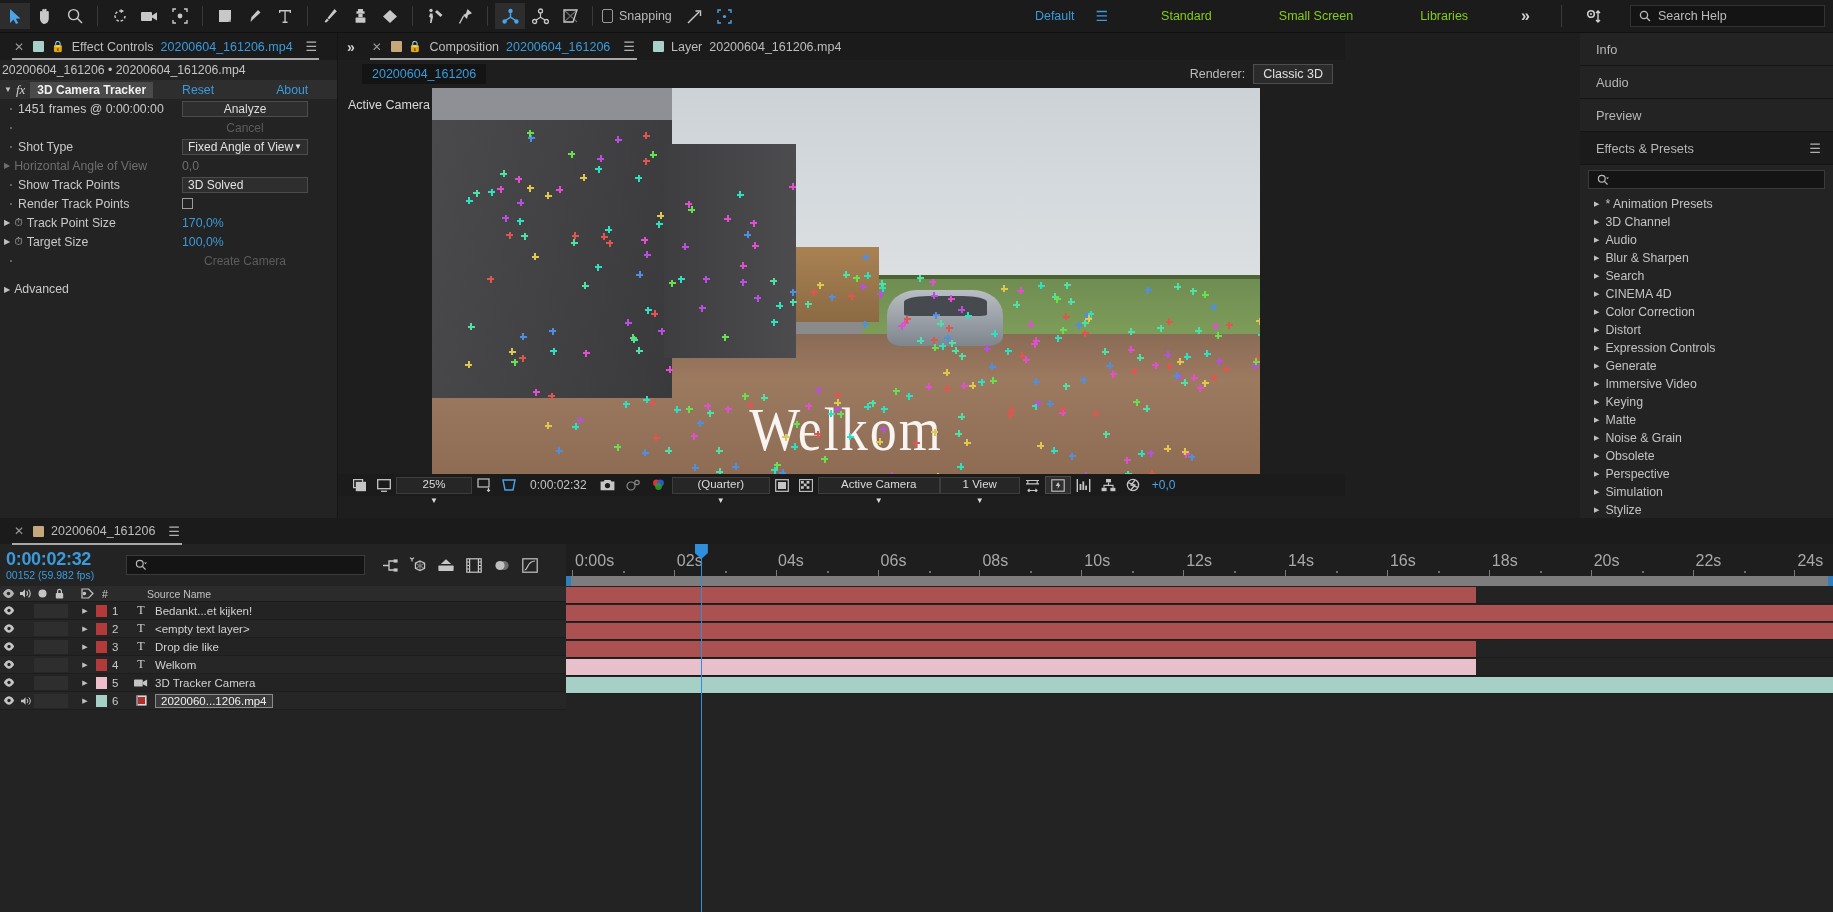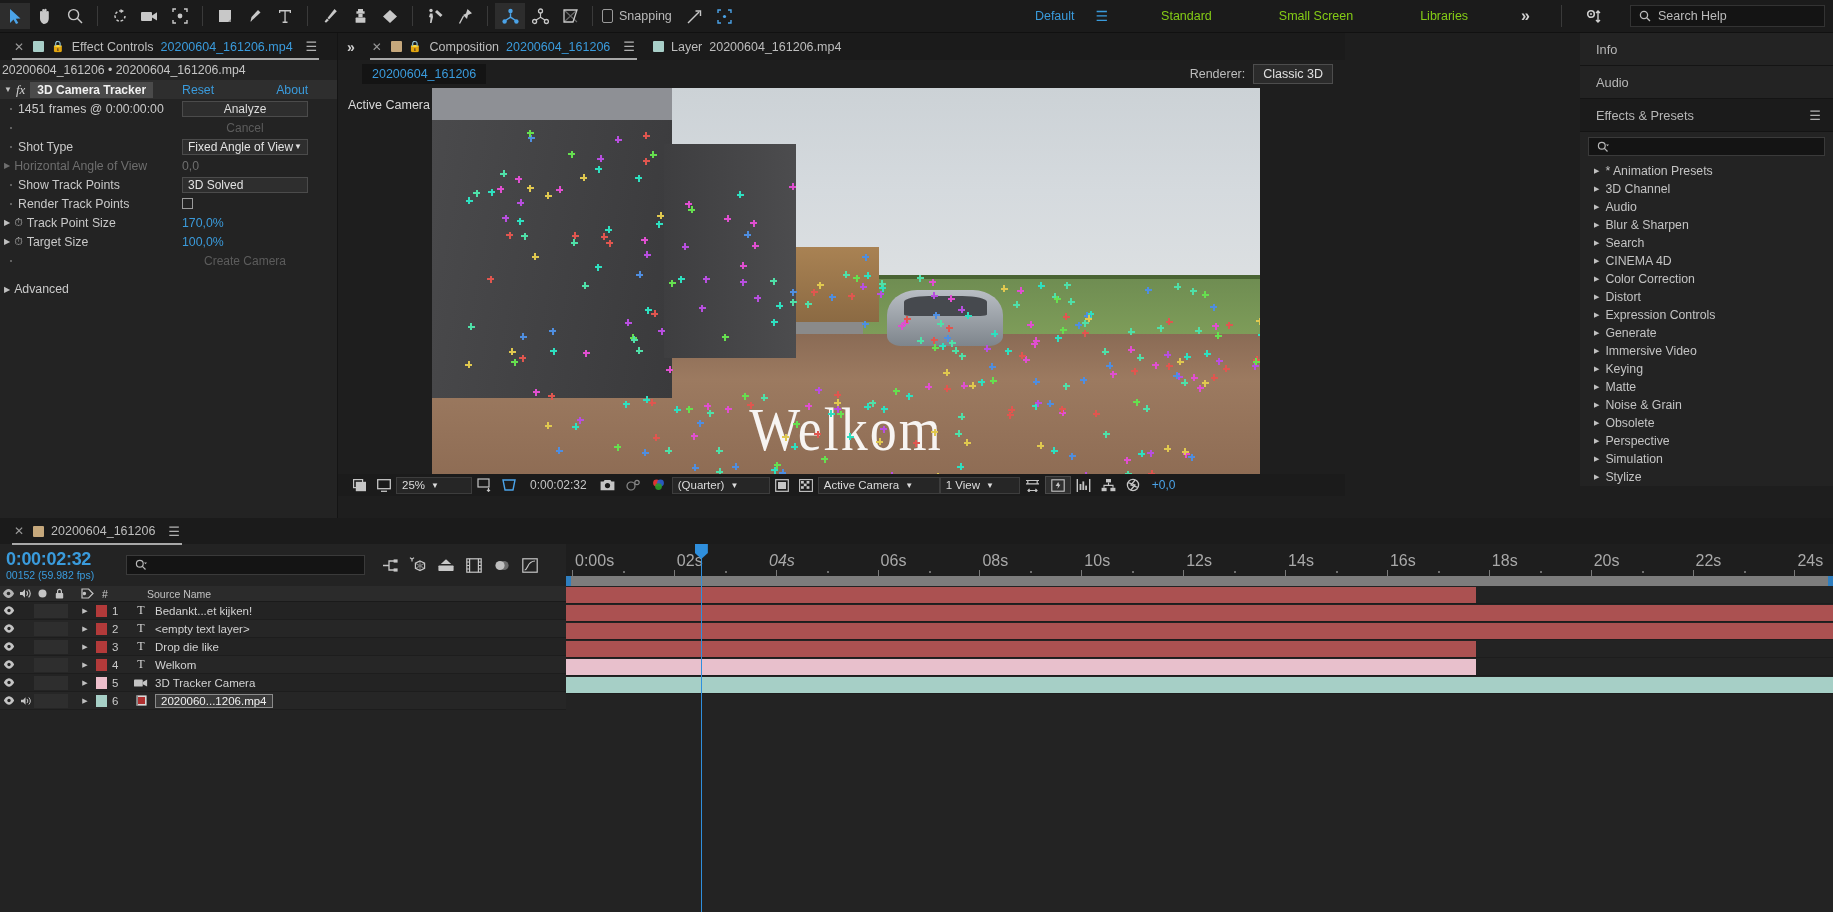--- a/index.html
+++ b/index.html
@@ -128,21 +128,21 @@
     overflow:hidden; background:#8a8a8a;
   }
   .comp-bottom {
     position:absolute; left:0; bottom:0; width:1007px; height:22px;
     background:#1b1b1b; display:flex; align-items:center; padding-left: 10px; gap:0px;
     font-size:12px; color:#c5c5c5;
   }
   .cb { display:flex; align-items:center; justify-content:center; height:18px; padding:0 5px; }
   .cb-dd {
     background:#262626; border:1px solid #3d3d3d; height:17px; display:flex; align-items:center;
-    padding:0 5px; gap:6px; font-size:11.5px; color:#dcdcdc;
+    padding:0 5px; gap:6px; font-size:11.5px; color:#dcdcdc;flex-direction:column;
   }
 
   
   .layer-tab { display:flex; align-items:center; gap:7px; padding:0 10px; font-size:12.5px; color:#bdbdbd;}
 
   
   .right-panel {
     position: absolute; left: 1345px; top: 33px; width: 488px; height: 485px;
     background:#1e1e1e;
   }
@@ -1013,20 +1013,21 @@
         </span>
         <span style="padding-left:7px;font-size:12px;color:#4ba3e8">+0,0</span>
       </div>
     </div>
   </div>
 
   <div class="right-panel">
     <div class="rp-col">
       <div class="rp-sec">Info</div>
       <div class="rp-sec">Audio</div>
+      <div class="rp-sec">Preview</div>
       <div class="rp-sec hdr" style="justify-content:space-between;padding-right:12px">
         <span>Effects &amp; Presets</span>
         <span class="hamb">☰</span>
       </div>
       <div class="rp-searchwrap">
         <div class="rp-search">
           <svg width="12" height="12" viewBox="0 0 12 12">
               <circle cx="4.8" cy="4.8" r="3.4" fill="none" stroke="#b8b8b8" stroke-width="1.2"></circle>
               <line x1="7.4" y1="7.4" x2="10.5" y2="10.5" stroke="#b8b8b8" stroke-width="1.2"></line>
               <path d="M9 3.4 L12 3.4 L10.5 5.2Z" fill="#b8b8b8"></path>
@@ -1597,21 +1598,21 @@
       </div>
 
     <div class="tl-right">
       <div class="ruler" id="ruler">
           <span class="rtick" style="left: 9px;">0:00s</span>
           <span class="rmark" style="left: 6px;"></span>
           <span class="rdot" style="left: 56.935px;"></span>
           <span class="rtick" style="left: 110.87px;">02s</span>
           <span class="rmark" style="left: 107.87px;"></span>
           <span class="rdot" style="left: 158.805px;"></span>
-          <span class="rtick" style="left: 203px; font-style: italic;">04s</span>
+          <span class="rtick" style="left: 212px;">04s</span>
           <span class="rmark" style="left: 209.74px;"></span>
           <span class="rdot" style="left: 260.675px;"></span>
           <span class="rtick" style="left: 314.61px;">06s</span>
           <span class="rmark" style="left: 311.61px;"></span>
           <span class="rdot" style="left: 362.545px;"></span>
           <span class="rtick" style="left: 416.48px;">08s</span>
           <span class="rmark" style="left: 413.48px;"></span>
           <span class="rdot" style="left: 464.415px;"></span>
           <span class="rtick" style="left: 518.35px;">10s</span>
           <span class="rmark" style="left: 515.35px;"></span>

